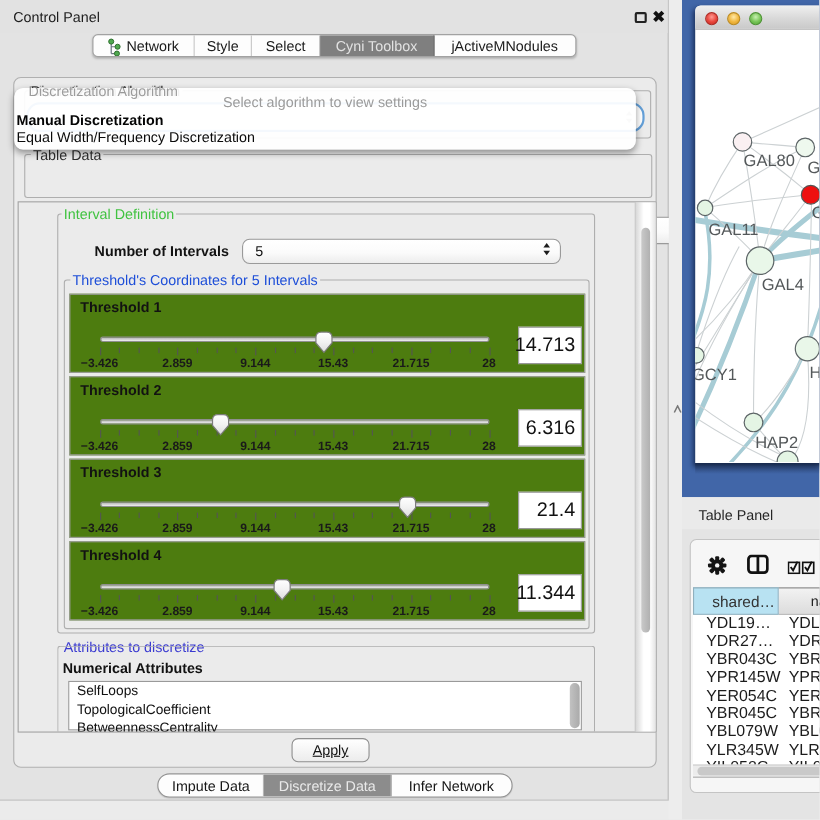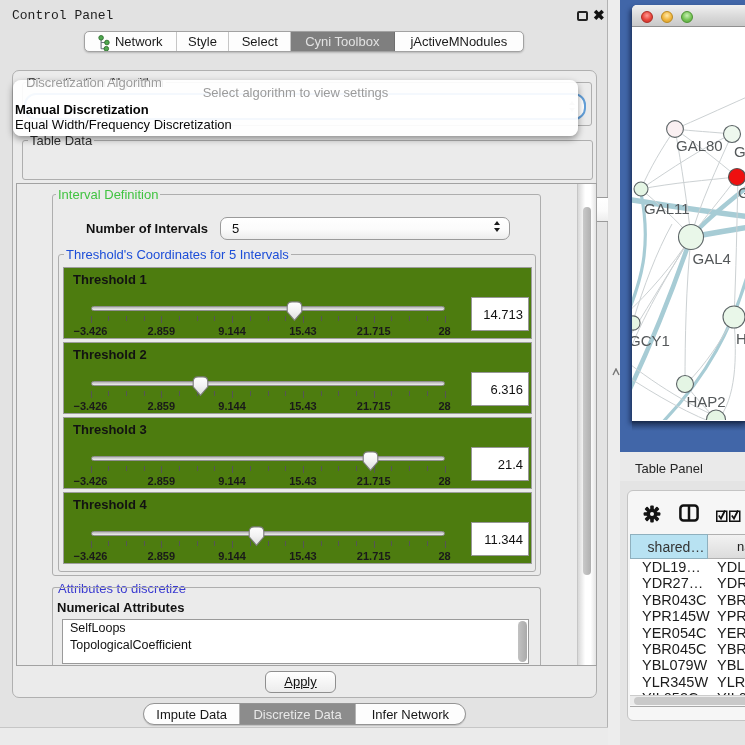--- a/index.html
+++ b/index.html
@@ -1,21 +1,21 @@
 <!DOCTYPE html>
 <html><head>
 <meta charset="utf-8">
 <style>
 * { margin:0; padding:0; box-sizing:border-box; }
 html,body { width:745px; height:745px; overflow:hidden; }
 body { font-family:"Liberation Sans", sans-serif; background:#e9e9e9; position:relative; }
 .abs { position:absolute; }
 #cpwin { left:0; top:0; width:608px; height:728px; background:#e3e3e3; border-right:1px solid #b2b2b2; border-bottom:1px solid #c4c4c4; }
 #titlebar { left:0; top:0; width:607px; height:30px; background:#e2e2e2; }
-#titlebar .t { position:absolute; left:12px; top:8px; font-size:13px; color:#1d1d1d;font-family:Liberation Mono, monospace; }
+#titlebar .t { position:absolute; left:12px; top:8px; font-size:13px; color:#1d1d1d; }
 #floatbtn { left:577px; top:11px; width:11px; height:10px; border:2px solid #222; border-radius:2px; }
 #closebtn { left:593px; top:7px; font-size:14px; font-weight:bold; color:#111; }
 
 #tabs { left:84px; top:31px; width:440px; height:21px; background:#fdfdfd; border:1px solid #a2a2a2; border-radius:5px; box-shadow:0 1px 2px rgba(0,0,0,0.2); display:flex; overflow:hidden; }
 #tabs .seg { height:100%; font-size:13px; color:#1a1a1a; display:flex; align-items:center; justify-content:center; border-right:1px solid #c6c6c6; }
 #tabs .seg:last-child { border-right:none; }
 #tabs .sel { background:#7f7f7f; color:#e2e2e2; border-right:1px solid #6f6f6f; }
 
 #panel { left:12px; top:70px; width:585px; height:628px; background:#ebebeb; border:1px solid #b0b0b0; border-radius:7px; }
 .group { position:absolute; border:1px solid #aeaeae; border-radius:3px; }
@@ -35,21 +35,21 @@
 .arrows .dn { width:0; height:0; border-left:3px solid transparent; border-right:3px solid transparent; border-top:4px solid #1c1c1c; position:absolute; top:7px; left:1px; }
 
 #scrollarea { left:16px; top:183px; width:581px; height:483px; border:1px solid #a2a2a2; background:#ebebeb; overflow:hidden; }
 #vsb { left:577px; top:184px; width:19px; height:481px; background:linear-gradient(90deg,#d8d8d8 0%,#ffffff 40%,#ffffff 70%,#e4e4e4 100%); border-left:1px solid #c6c6c6; }
 #vsb .thumb { position:absolute; left:5px; top:23px; width:8px; height:368px; background:linear-gradient(90deg,#c9c9c9,#b0b0b0); border-radius:4.5px; }
 
 .tbox { position:absolute; left:63px; width:469px; height:72px; border:1px solid #9e9e9e; background:#4d7c0f; }
 .tbox .ttl { position:absolute; left:9px; top:4px; font-size:13px; font-weight:bold; color:#121212; }
 .groove { position:absolute; left:26.5px; top:37.5px; width:354px; height:5px; border:1px solid #8f8f8f; border-radius:3px; background:linear-gradient(180deg,#b5b5b5,#efefef); }
 .vbox { position:absolute; left:407px; top:29px; width:58px; height:34px; background:#fff; border:1px solid #979797; }
-.vbox span { position:absolute; right:5px; top:50%; transform:translateY(-50%); font-size:13px; color:#111; }
+.vbox span { position:absolute; right:5px; top:50%; transform:translateY(-50%); font-size:18px; color:#111; }
 .ticklbl { position:absolute; top:57px; width:60px; margin-left:-30px; text-align:center; font-size:11px; font-weight:bold; color:#1a1a1a; }
 .tick { position:absolute; top:48px; width:1px; background:#555; }
 .thumbw { position:absolute; top:33px; width:17px; height:21px; margin-left:-8.5px; }
 
 #numattr { position:absolute; font-size:13px; font-weight:bold; color:#121212; }
 #attrlist { position:absolute; background:#fff; border:1px solid #9a9a9a; font-size:12.5px; color:#111; }
 #attrlist div { padding-left:7px; height:16.5px; line-height:16.5px; }
 #attrsb { position:absolute; width:9px; background:linear-gradient(90deg,#c2c2c2,#aaaaaa); border-radius:4.5px; }
 
 #applybtn { left:265px; top:671px; width:71px; height:22px; background:linear-gradient(180deg,#ffffff,#ececec); border:1px solid #8f8f8f; border-radius:6px; text-align:center; line-height:20px; font-size:13px; color:#111;text-decoration:underline; }
@@ -327,20 +327,21 @@
         <span>11.344</span>
       </div>
     </div>
 
   <div class="glabel" style="left:39px; top:397px; color:#3a3ad0;">Attributes to discretize</div>
   <div class="group" style="left:35px; top:403px; width:489px; height:80px; border-bottom:none;"></div>
   <div id="numattr" style="left:40px; top:416px;">Numerical Attributes</div>
   <div id="attrlist" style="left:45px; top:435px; width:467px; height:45px;">
     <div>SelfLoops</div>
     <div>TopologicalCoefficient</div>
+    <div>BetweennessCentrality</div>
   </div>
   <div id="attrsb" style="left:501px; top:437px; height:41px;"></div>
 </div>
 <div class="abs" id="vsb">
     <div class="thumb"></div>
   </div>
 
 <div class="abs" id="applybtn">Apply</div>
 
 <div class="abs" id="btabs">

